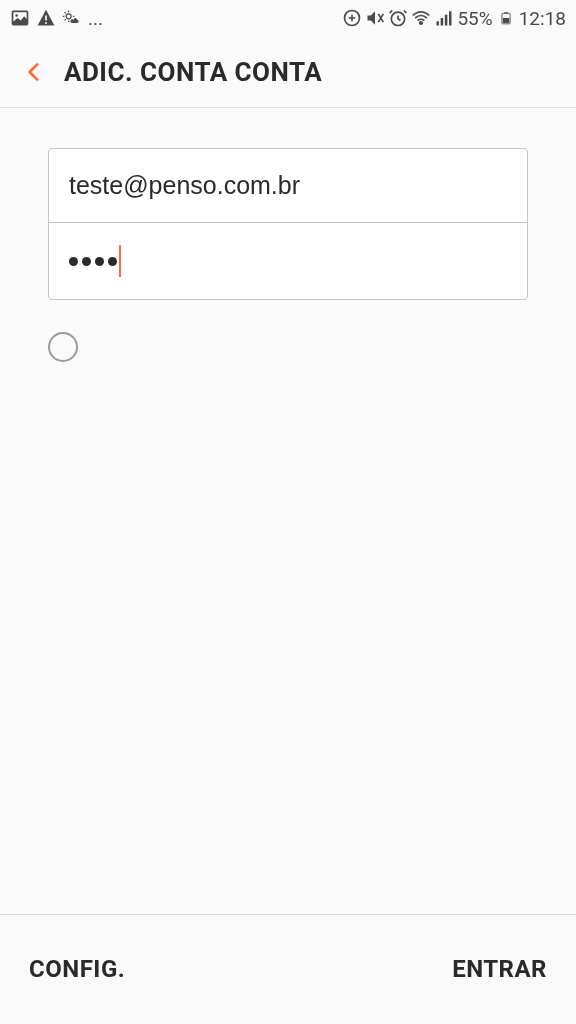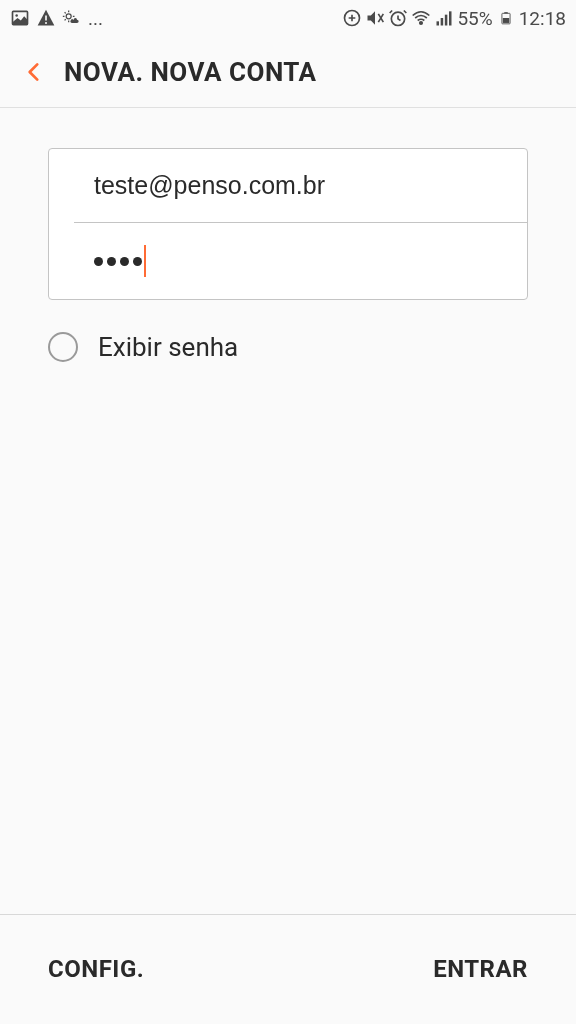--- a/index.html
+++ b/index.html
@@ -48,21 +48,20 @@
       margin-left: 8px;
     }
     .content {
       flex: 1;
       padding: 40px 48px 0;
     }
     .input-group {
       border: 1px solid #c4c4c4;
       border-radius: 4px;
       background: #fff;
-      padding-left: 25px;
     }
     .input-field {
       width: 100%;
       border: none;
       outline: none;
       padding: 22px 20px;
       font-size: 25px;
       color: #2a2a2a;
       background: transparent;
     }
@@ -108,21 +107,21 @@
     }
     .checkbox-label {
       font-size: 26px;
       color: #2a2a2a;
     }
     .footer {
       height: 110px;
       display: flex;
       align-items: center;
       justify-content: space-between;
-      padding: 0 48px;
+      padding: 0 29px;
       border-top: 1px solid #d8d8d8;
     }
     .footer-btn {
       font-size: 24px;
       font-weight: 700;
       color: #2a2a2a;
       letter-spacing: 0.5px;
       cursor: pointer;
       line-height: 1.3;
     }
@@ -204,40 +203,39 @@
     <span class="status-text">12:18</span>
   </div>
 </div>
 
 <div class="header">
   <div class="back-btn">
     <svg viewBox="0 0 24 24" width="26" height="26">
       <path d="M15 5 L8 12 L15 19" fill="none" stroke="#ff6b35" stroke-width="2.5" stroke-linecap="round" stroke-linejoin="round"></path>
     </svg>
   </div>
-  <div class="header-title">NOVA. NOVA CONTA</div>
+  <div class="header-title">ADIC. CONTA CONTA</div>
 </div>
 
 <div class="content">
   <div class="input-group">
     <input type="text" class="input-field" value="teste@penso.com.br" style="">
     <div class="input-divider"></div>
     <div class="password-field">
       <div class="password-dots">
         <span class="dot"></span>
           <span class="dot"></span>
           <span class="dot"></span>
           <span class="dot"></span>
       </div>
       <div class="cursor"></div>
     </div>
   </div>
   <div class="checkbox-row">
     <div class="checkbox-circle"></div>
-    <div class="checkbox-label">Exibir senha</div>
   </div>
 </div>
 
 <div class="footer">
   <div class="footer-btn footer-left">
     <div>CONFIG.</div>
   </div>
   <div class="footer-btn footer-right">ENTRAR</div>
 </div>
 

